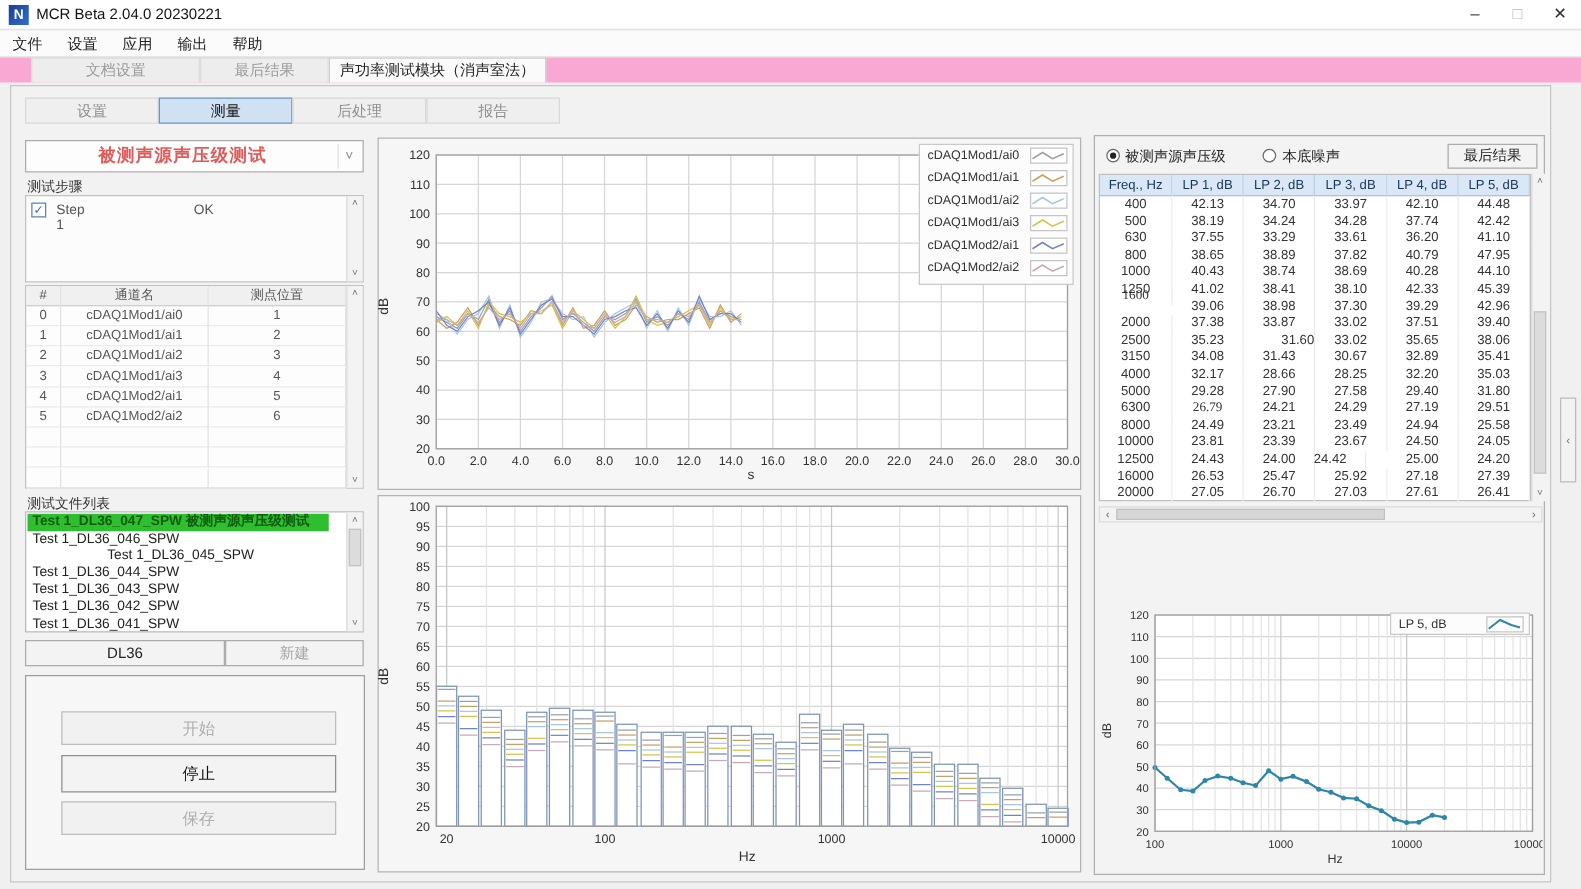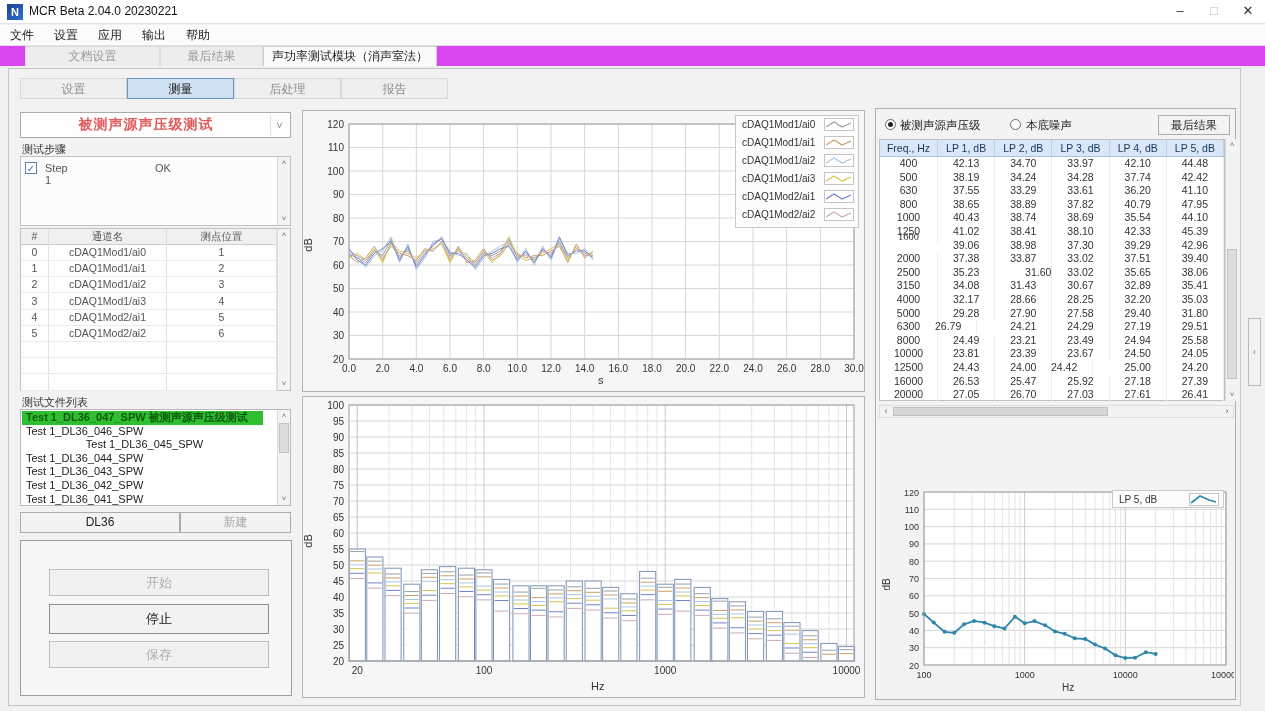--- a/index.html
+++ b/index.html
@@ -11,21 +11,21 @@
   .appicon { position:absolute; left:7px; top:4px; width:16px; height:16px; background:linear-gradient(135deg,#1b3f8f,#2f6fd0); color:#fff; font-size:11px; font-weight:bold; text-align:center; line-height:16px; }
   .apptitle { position:absolute; left:29px; top:4px; font-size:12px; color:#111; }
   .winbtn { position:absolute; top:0; width:34px; height:24px; text-align:center; line-height:22px; font-size:13px; color:#333; }
   .winbtn.max { color:#b9b9b9; }
 
   
   .menubar { position:absolute; left:0; top:25px; width:1265px; height:21px; background:#fbfbfb; border-bottom:1px solid #e0e0e0; }
   .menuitem { display:inline-block; padding:2px 10px; font-size:12px; color:#222; }
 
   
-  .tabstrip { position:absolute; left:0; top:46px; width:1265px; height:20px; background:#d946ef; }
+  .tabstrip { position:absolute; left:0; top:46px; width:1265px; height:20px; background:#f9a8d4; }
   .mtab { position:absolute; top:0; height:20px; font-size:12px; text-align:center; line-height:19px; color:#9a9a9a; background:#ededed; border:1px solid #dcdcdc; border-bottom:none; }
   .mtab.active { background:#fafafa; color:#222; border-color:#cfcfcf; }
 
   
   .mainframe { position:absolute; left:8px; top:68px; width:1233px; height:638px; background:#f2f2f2; border:1px solid #c6c6c6; }
 
   
   .stab { position:absolute; top:78px; height:21px; width:107px; font-size:12px; text-align:center; line-height:20px; color:#8f8f8f; background:#efefef; border:1px solid #d8d8d8; }
   .stab.active { background:#cfe1f2; color:#111; border:1px solid #6a96c4; }
 
@@ -628,21 +628,21 @@
         <div class="rc" style="left: 0px; top: 57.8px; width: 58px;">800</div>
         <div class="rc" style="left: 58px; top: 57.8px; width: 57.2px;">38.65</div>
         <div class="rc" style="left: 115.2px; top: 57.8px; width: 57.2px;">38.89</div>
         <div class="rc" style="left: 172.4px; top: 57.8px; width: 57.2px;">37.82</div>
         <div class="rc" style="left: 229.6px; top: 57.8px; width: 57.2px;">40.79</div>
         <div class="rc" style="left: 286.8px; top: 57.8px; width: 57.2px;">47.95</div>
         <div class="rc" style="left: 0px; top: 71.4px; width: 58px;">1000</div>
         <div class="rc" style="left: 58px; top: 71.4px; width: 57.2px;">40.43</div>
         <div class="rc" style="left: 115.2px; top: 71.4px; width: 57.2px;">38.74</div>
         <div class="rc" style="left: 172.4px; top: 71.4px; width: 57.2px;">38.69</div>
-        <div class="rc" style="left: 229.6px; top: 71.4px; width: 57.2px;">35.54</div>
+        <div class="rc" style="left: 229.6px; top: 71.4px; width: 57.2px;">40.28</div>
         <div class="rc" style="left: 286.8px; top: 71.4px; width: 57.2px;">44.10</div>
         <div class="rc" style="left: 0px; top: 85px; width: 58px;">1250</div>
         <div class="rc" style="left: 58px; top: 85px; width: 57.2px;">41.02</div>
         <div class="rc" style="left: 115.2px; top: 85px; width: 57.2px;">38.41</div>
         <div class="rc" style="left: 172.4px; top: 85px; width: 57.2px;">38.10</div>
         <div class="rc" style="left: 229.6px; top: 85px; width: 57.2px;">42.33</div>
         <div class="rc" style="left: 286.8px; top: 85px; width: 57.2px;">45.39</div>
         <div class="rc" style="left: 0px; top: 90px; width: 58px; font-family: Liberation Serif, serif;">1600</div>
         <div class="rc" style="left: 58px; top: 98.6px; width: 57.2px;">39.06</div>
         <div class="rc" style="left: 115.2px; top: 98.6px; width: 57.2px;">38.98</div>
@@ -673,21 +673,21 @@
         <div class="rc" style="left: 172.4px; top: 153px; width: 57.2px;">28.25</div>
         <div class="rc" style="left: 229.6px; top: 153px; width: 57.2px;">32.20</div>
         <div class="rc" style="left: 286.8px; top: 153px; width: 57.2px;">35.03</div>
         <div class="rc" style="left: 0px; top: 166.6px; width: 58px;">5000</div>
         <div class="rc" style="left: 58px; top: 166.6px; width: 57.2px;">29.28</div>
         <div class="rc" style="left: 115.2px; top: 166.6px; width: 57.2px;">27.90</div>
         <div class="rc" style="left: 172.4px; top: 166.6px; width: 57.2px;">27.58</div>
         <div class="rc" style="left: 229.6px; top: 166.6px; width: 57.2px;">29.40</div>
         <div class="rc" style="left: 286.8px; top: 166.6px; width: 57.2px;">31.80</div>
         <div class="rc" style="left: 0px; top: 180.2px; width: 58px;">6300</div>
-        <div class="rc" style="left: 40px; top: 180.2px; width: 57.2px;">26.79</div>
+        <div class="rc" style="left: 58px; top: 180.2px; width: 57.2px; font-family: Liberation Serif, serif;">26.79</div>
         <div class="rc" style="left: 115.2px; top: 180.2px; width: 57.2px;">24.21</div>
         <div class="rc" style="left: 172.4px; top: 180.2px; width: 57.2px;">24.29</div>
         <div class="rc" style="left: 229.6px; top: 180.2px; width: 57.2px;">27.19</div>
         <div class="rc" style="left: 286.8px; top: 180.2px; width: 57.2px;">29.51</div>
         <div class="rc" style="left: 0px; top: 193.8px; width: 58px;">8000</div>
         <div class="rc" style="left: 58px; top: 193.8px; width: 57.2px;">24.49</div>
         <div class="rc" style="left: 115.2px; top: 193.8px; width: 57.2px;">23.21</div>
         <div class="rc" style="left: 172.4px; top: 193.8px; width: 57.2px;">23.49</div>
         <div class="rc" style="left: 229.6px; top: 193.8px; width: 57.2px;">24.94</div>
         <div class="rc" style="left: 286.8px; top: 193.8px; width: 57.2px;">25.58</div>

